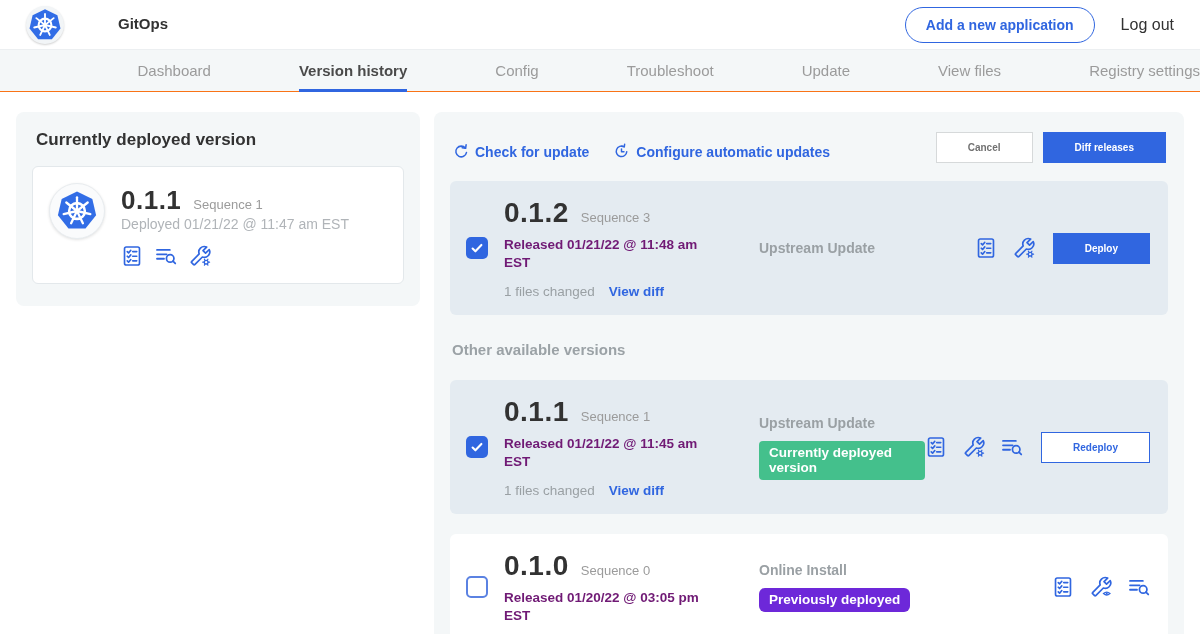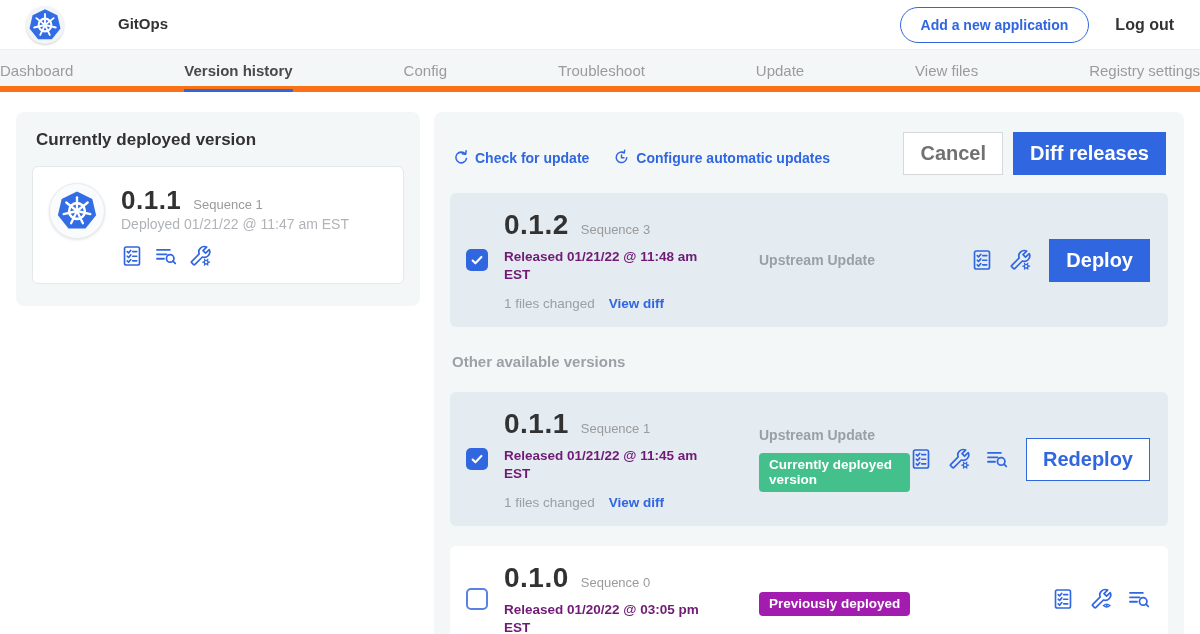--- a/index.html
+++ b/index.html
@@ -27,26 +27,26 @@
     font-size: 15px; font-weight: 700; color: #323232; cursor: pointer;
     border-bottom: 3px solid transparent; text-decoration: none;
   }
   .topnav-tab.active { border-bottom-color: #3066e0; }
   .topnav-right { margin-left: auto; display: flex; align-items: center; gap: 26px; }
   .add-app-btn {
     background: #fff; border: 1px solid #3066e0; color: #3066e0;
     font-family: inherit; font-size: 14px; font-weight: 700;
     padding: 9px 20px; border-radius: 18px; cursor: pointer;
   }
-  .logout { font-size: 16px; color: #323232; font-weight: 700; cursor: pointer; text-decoration: none; text-align: center; }
+  .logout { font-size: 16px; color: #323232; font-weight: 400; cursor: pointer; text-decoration: none; text-align: center; }
 
   
   .subnav {
-    height: 42px; background: #f4f7f8; border-bottom: 6px solid #f97316;
-    display: flex; justify-content: space-between; gap: 88px;
+    height: 42px; background: #f4f7f8; border-bottom: 1px solid #f97316;
+    display: flex; justify-content: flex-end; gap: 88px;
   }
   .subnav-item {
     display: flex; align-items: center; height: 42px; font-size: 15px;
     color: #9b9b9b; font-weight: 500; cursor: pointer; text-decoration: none;
     border-bottom: 3px solid transparent; padding-top: 2px;
   }
   .subnav-item.active { color: #4a4a4a; font-weight: 700; border-bottom-color: #3066e0; }
 
   
   .main { display: flex; align-items: flex-start; gap: 14px; padding: 20px 16px; }
@@ -82,22 +82,22 @@
   .header-row { display: flex; align-items: center; margin: 6px 2px 18px; }
   .panel-title { font-size: 16px; font-weight: 600; color: #5b6a72; margin-right: 14px; }
   .hlink {
     display: flex; align-items: center; gap: 6px; color: #3066e0;
     font-size: 14px; font-weight: 700; cursor: pointer; text-decoration: none;
     margin-top: 6px; margin-right: 24px;
   }
   .hlink svg { width: 17px; height: 17px; }
   .header-actions { margin-left: auto; display: flex; gap: 10px; margin-top: -2px; }
   .btn {
-    font-family: inherit; font-size: 20px; font-weight: 700; border-radius: 0;
-    padding: 9px 16px; cursor: pointer; border: 1px solid transparent;
+    font-family: inherit; font-size: 10px; font-weight: 700; border-radius: 0;
+    padding: 9px 31px; cursor: pointer; border: 1px solid transparent;
   }
   .btn.primary { background: #3066e0; color: #fff; }
   .btn.secondary { background: #ffffff; color: #3066e0; border-color: #3066e0; }
   .btn.neutral { background: #fff; color: #717171; border-color: #d6d9da; font-weight: 600; }
 
   .version-row {
     border-radius: 6px; padding: 16px; display: flex; align-items: center;
   }
   .version-row.selected { background: #e4ebf1; }
   .version-row.plain { background: #ffffff; }
@@ -117,21 +117,21 @@
   .files-changed { font-size: 13.5px; color: #9aa0a4; font-weight: 500; }
   .view-diff { font-size: 13.5px; color: #3066e0; font-weight: 700; cursor: pointer; text-decoration: none; }
 
   .vmeta { flex: 1; padding-left: 40px; }
   .vsource { font-size: 14px; font-weight: 600; color: #9aa0a4; }
   .vbadge {
     display: inline-block; margin-top: 10px; padding: 4px 10px 5px; border-radius: 4px;
     color: #fff; font-size: 13.5px; font-weight: 700;
   }
   .vbadge.green { background: #44c08c; }
-  .vbadge.gray { background: #a21caf; }
+  .vbadge.gray { background: #6d28d9; border-radius: 6px; }
 
   .vactions { display: flex; align-items: center; gap: 16px; padding-right: 2px; }
   .vactions .btn { margin-left: 2px; }
 
   .other-title { font-size: 15px; font-weight: 600; color: #9ba2a6; margin: 26px 2px 22px; }
   .row-gap { height: 20px; }
 </style>
 </head>
 <body>
 
@@ -383,20 +383,21 @@
         <div class="vline">
           <span class="vnum">0.1.0</span>
           <span class="vseq">Sequence 0</span>
         </div>
         <p class="vreleased">
           <span>Released 01/20/22 @ 03:05 pm</span>
           <span>EST</span>
         </p>
       </div>
       <div class="vmeta">
+        <p class="vsource">Online Install</p>
         <span class="vbadge gray">Previously deployed</span>
       </div>
       <div class="vactions">
         <span class="icon-btn">
             <svg>
               <use href="#sym-checklist"></use>
             </svg>
           </span>
         <span class="icon-btn">
             <svg>

